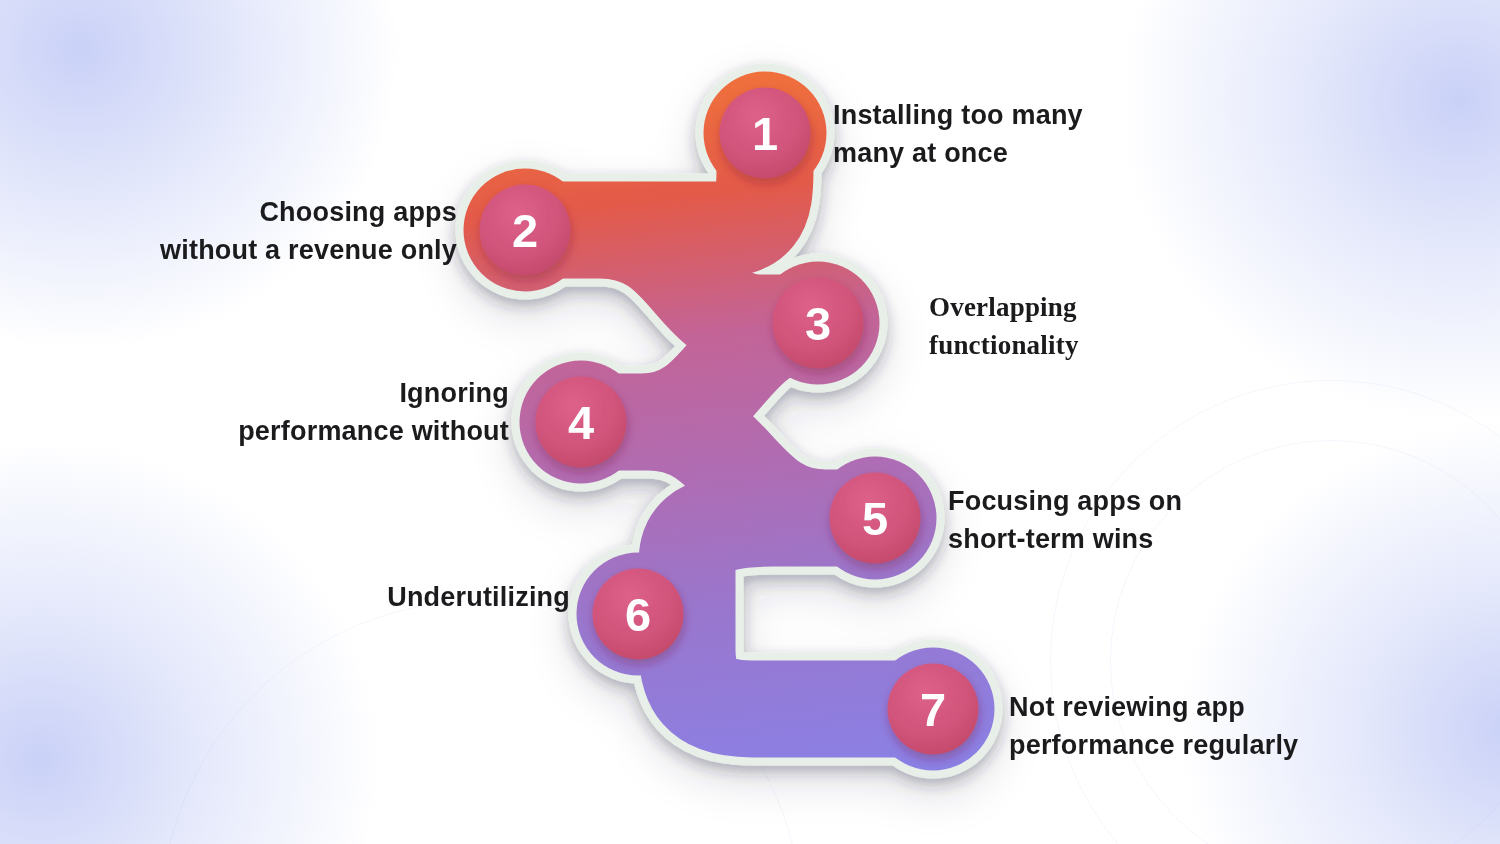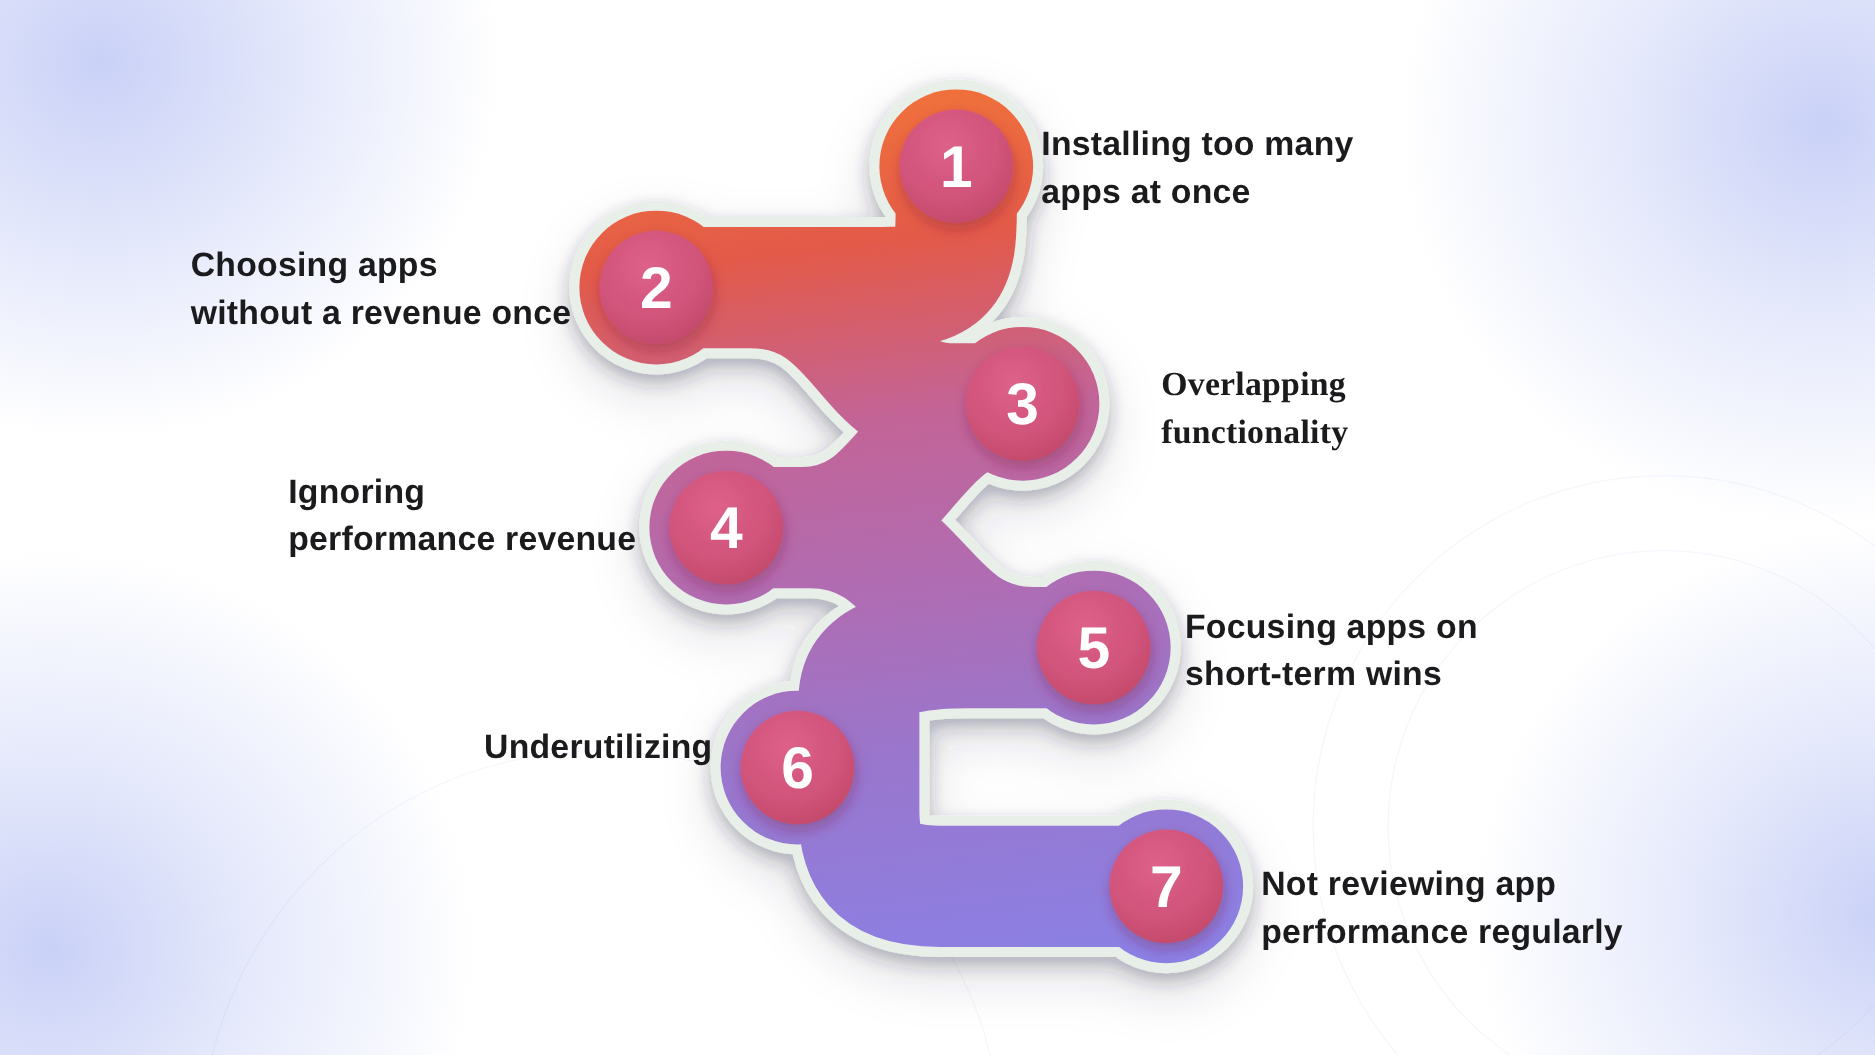--- a/index.html
+++ b/index.html
@@ -48,21 +48,21 @@
     font-weight:bold;font-size:47px;
     text-anchor:middle;
   }
   .label{
     position:absolute;
     font-size:27px;line-height:38px;font-weight:bold;
     letter-spacing:.2px;
     color:var(--label);
     white-space:nowrap;
   }
-  .label.side-left{}
+  .label.side-left{text-align:right;}
   .label.side-right{text-align:left;}
   .p1{left:833px;top:96px;}
   .p2{right:1043px;top:193px;}
   .p3{left:929px;top:288px;font-family:Liberation Serif, serif;}
   .p4{right:991px;top:374px;}
   .p5{left:948px;top:482px;}
   .p6{right:930px;top:578px;margin-left:19px;}
   .p7{left:1009px;top:688px;}
 </style>
 </head>
@@ -152,33 +152,33 @@
         <text x="875" y="534.5" class="step-num" fill="#ffffff">5</text>
         <circle cx="638" cy="614" r="45.5" fill="url(#stepGrad)"></circle>
         <text x="638" y="630.5" class="step-num" fill="#ffffff">6</text>
         <circle cx="933" cy="709" r="45.5" fill="url(#stepGrad)"></circle>
         <text x="933" y="725.5" class="step-num" fill="#ffffff">7</text>
       </g>
   </svg>
 
   <div class="label side-right p1">
     <div>Installing too many</div>
-    <div>apps at once</div>
+    <div>many at once</div>
   </div>
   <div class="label side-left p2">
     <div>Choosing apps</div>
-    <div>without a revenue once</div>
+    <div>without a revenue only</div>
   </div>
   <div class="label side-right p3">
     <div>Overlapping</div>
     <div>functionality</div>
   </div>
   <div class="label side-left p4">
     <div>Ignoring</div>
-    <div>performance revenue</div>
+    <div>performance without</div>
   </div>
   <div class="label side-right p5">
     <div>Focusing apps on</div>
     <div>short-term wins</div>
   </div>
   <div class="label side-left p6">
     <div>Underutilizing</div>
   </div>
   <div class="label side-right p7">
     <div>Not reviewing app</div>

